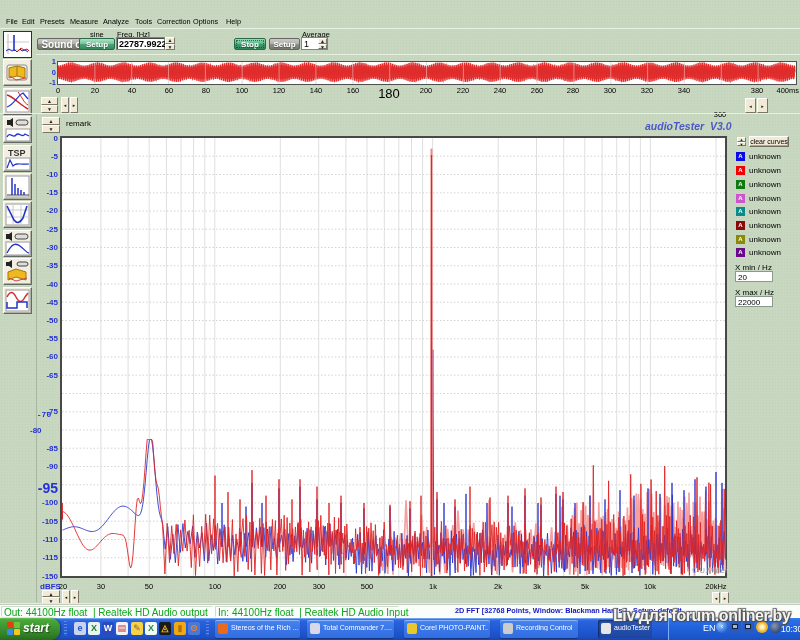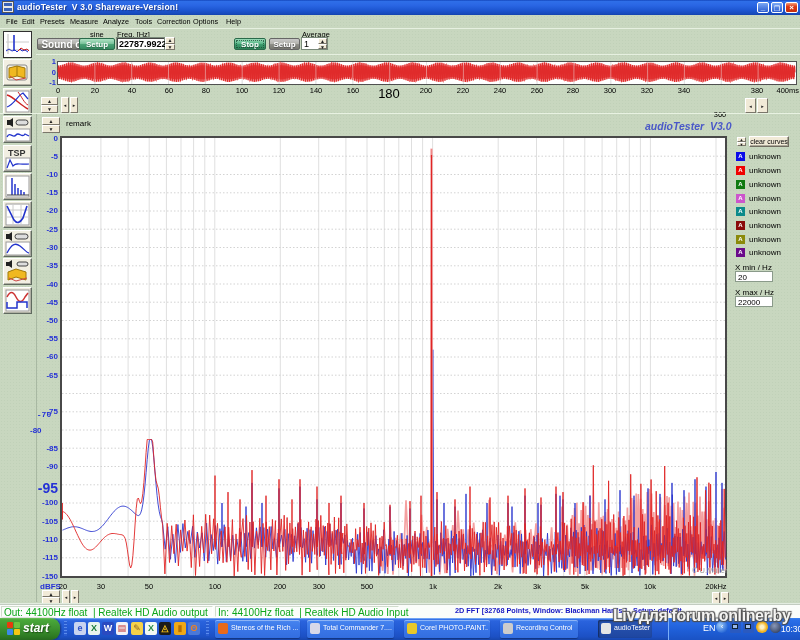--- a/index.html
+++ b/index.html
@@ -2,30 +2,20 @@
 <html><head><meta charset="utf-8"><style>
 *{margin:0;padding:0;box-sizing:border-box;font-family:"Liberation Sans",sans-serif;}
 html,body{width:800px;height:640px;overflow:hidden;background:#c8d7bf;}
 .abs{position:absolute;}
 .spin{position:absolute;background:#f1ead7;border:1px solid #fff;border-right-color:#7a766a;border-bottom-color:#7a766a;font-size:5px;color:#222;text-align:center;line-height:5px;}
 .bluetxt{color:#2531d6;}
 .glab{color:#000;}
 </style></head><body>
 <div class="abs" style="left:0;top:0;width:800px;height:640px;background:#c8d7bf;background-image:radial-gradient(#c0d1b8 12%,rgba(0,0,0,0) 13%);background-size:3px 3px;">
 
-<div class="abs" style="left:0;top:0;width:800px;height:15px;background:linear-gradient(#2964d8 0%,#1a50c8 4%,#2e6ee8 10%,#2a66e4 35%,#1c55d0 70%,#1648b8 95%,#1240a8 100%);">
- <div class="abs" style="left:2px;top:1px;width:12px;height:12px;background:#e8e8e8;border:1px solid #555;">
-   <div class="abs" style="left:1px;top:1px;width:8px;height:3px;background:#3a62b8;"></div>
-   <div class="abs" style="left:1px;top:6px;width:8px;height:3px;background:#3a62b8;"></div>
- </div>
- <div class="abs" style="left:17px;top:2px;font-size:8.5px;font-weight:bold;color:#fff;letter-spacing:0.2px;text-shadow:1px 1px 1px #1a3a90;">audioTester&nbsp; V 3.0 Shareware-Version!</div>
- <div class="abs" style="left:757px;top:2px;width:12px;height:11px;background:linear-gradient(#79a7f5,#2a5cd0);border:1px solid #fff;border-radius:2px;color:#fff;font-size:8px;line-height:9px;text-align:center;font-weight:bold;">_</div>
- <div class="abs" style="left:771px;top:2px;width:12px;height:11px;background:linear-gradient(#79a7f5,#2a5cd0);border:1px solid #fff;border-radius:2px;color:#fff;font-size:7px;line-height:11px;text-align:center;">❐</div>
- <div class="abs" style="left:785px;top:2px;width:13px;height:11px;background:linear-gradient(#f39b77,#dd3915 40%,#c52d0a);border:1px solid #fff;border-radius:2px;color:#fff;font-size:8px;line-height:10px;text-align:center;font-weight:bold;">×</div>
-</div>
     <div class="abs" style="left:0;top:15px;width:800px;height:13px;">
       <div class="abs" style="left:6px;top:2px;font-size:7.3px;color:#000;white-space:nowrap;">File</div>
       <div class="abs" style="left:22px;top:2px;font-size:7.3px;color:#000;white-space:nowrap;">Edit</div>
       <div class="abs" style="left:40px;top:2px;font-size:7.3px;color:#000;white-space:nowrap;">Presets</div>
       <div class="abs" style="left:70px;top:2px;font-size:7.3px;color:#000;white-space:nowrap;">Measure</div>
       <div class="abs" style="left:103px;top:2px;font-size:7.3px;color:#000;white-space:nowrap;">Analyze</div>
       <div class="abs" style="left:135px;top:2px;font-size:7.3px;color:#000;white-space:nowrap;">Tools</div>
       <div class="abs" style="left:157px;top:2px;font-size:7.3px;color:#000;white-space:nowrap;">Correction</div>
       <div class="abs" style="left:193px;top:2px;font-size:7.3px;color:#000;white-space:nowrap;">Options</div>
       <div class="abs" style="left:226px;top:2px;font-size:7.3px;color:#000;white-space:nowrap;">Help</div>

